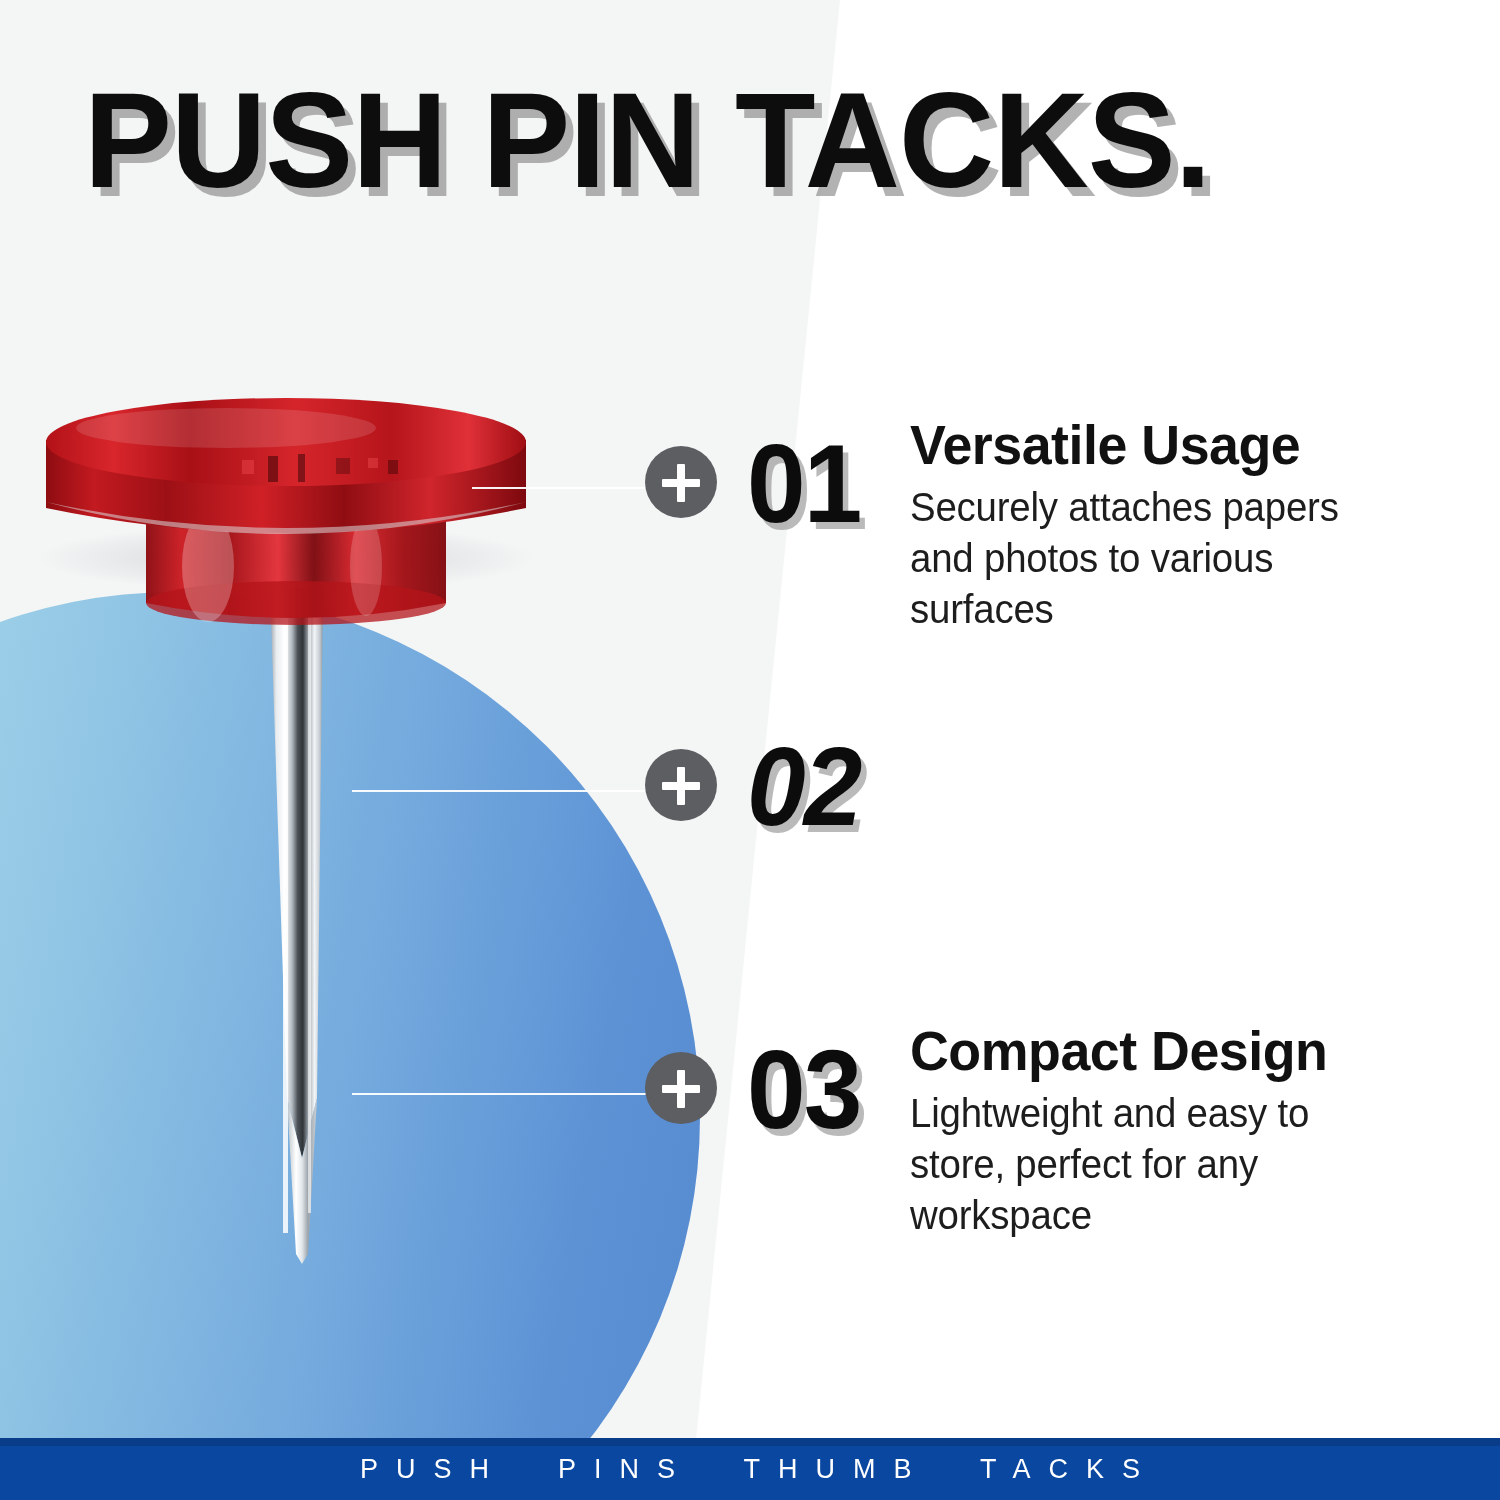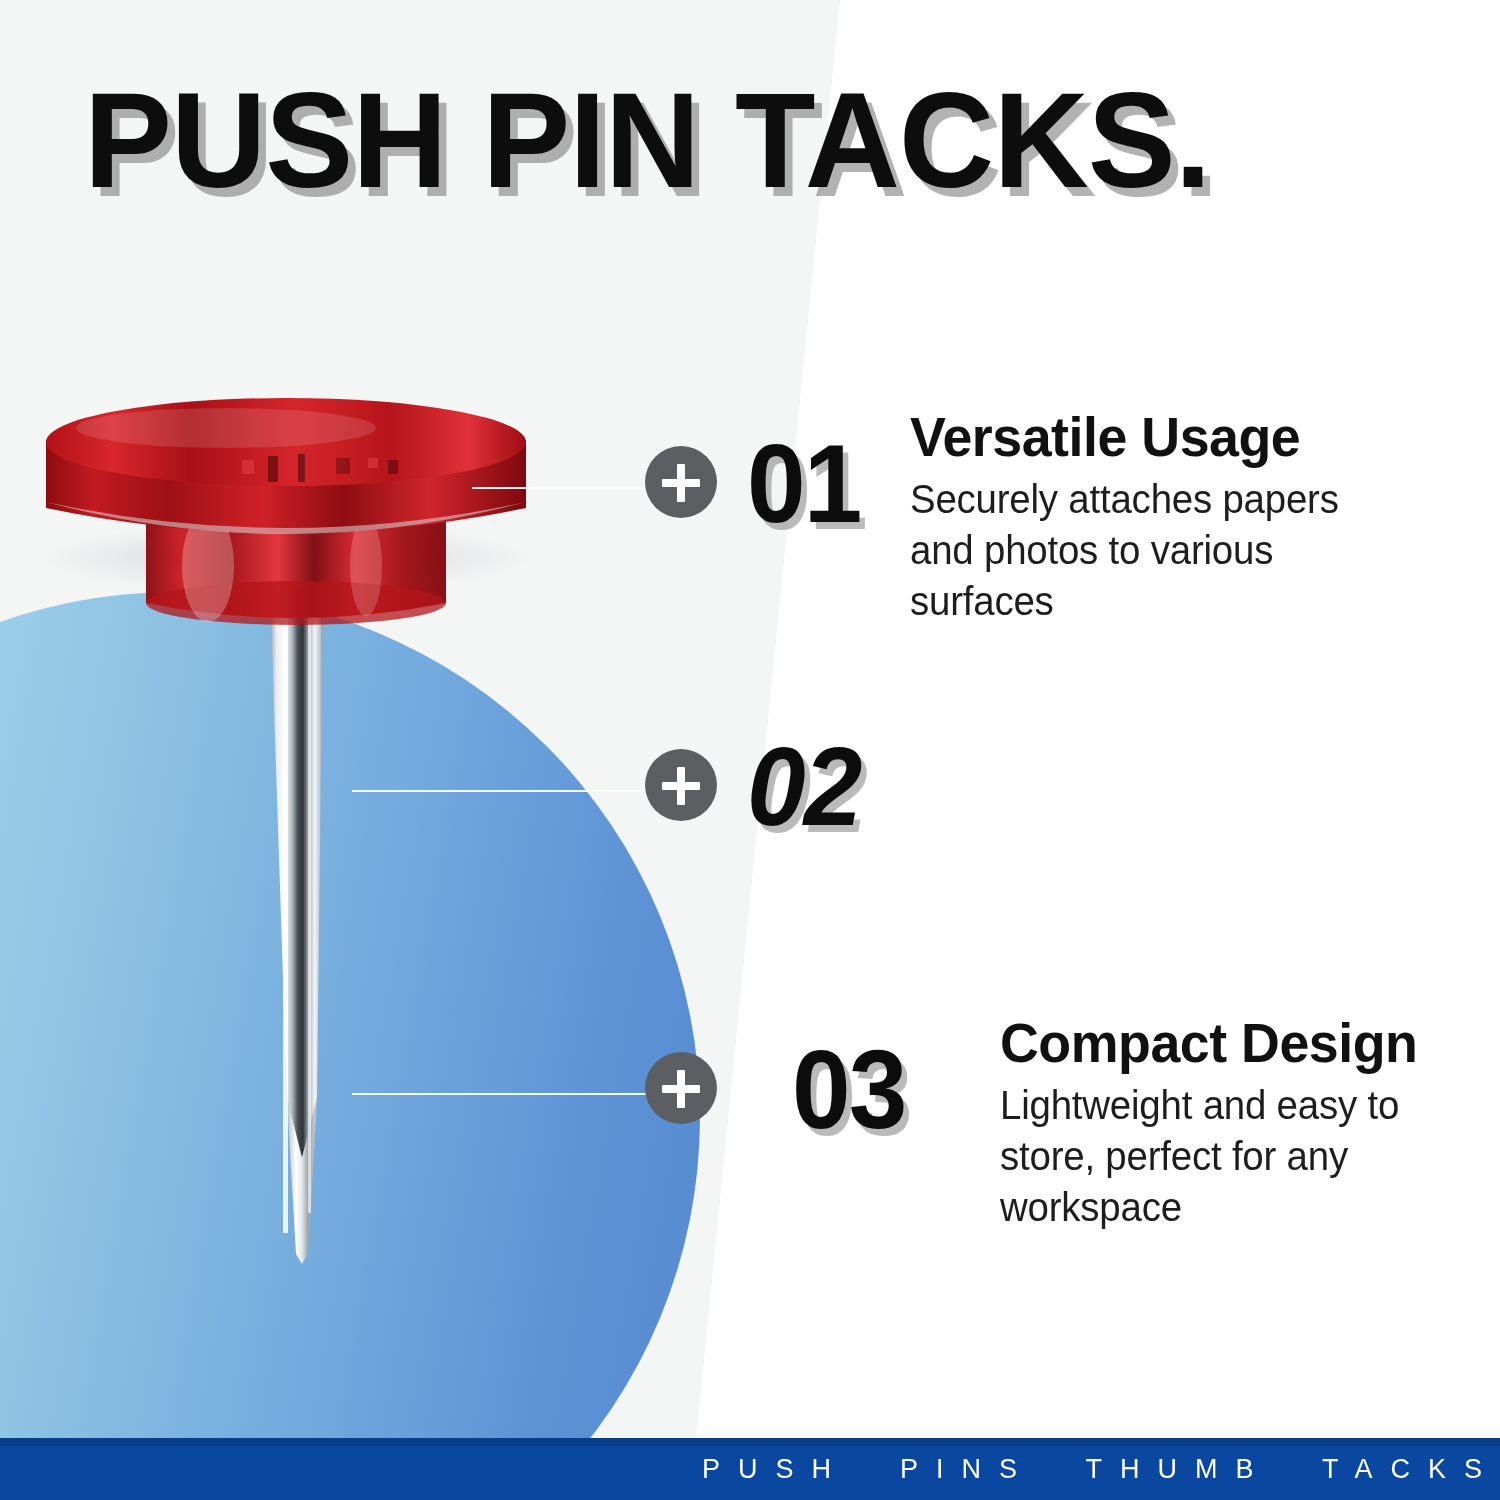--- a/index.html
+++ b/index.html
@@ -88,21 +88,21 @@
   
   .feature {
     position: absolute;
     z-index: 7;
     display: flex;
     align-items: flex-start;
     justify-content: flex-end;
   }
   .feature.f1 { left: 645px; top: 400px; }
   .feature.f2 { left: 645px; top: 703px; font-style: italic; }
-  .feature.f3 { left: 645px; top: 1006px; gap: 45px; }
+  .feature.f3 { left: 645px; top: 1006px; }
 
   .badge {
     position: relative;
     flex: 0 0 auto;
     width: 72px;
     height: 72px;
     border-radius: 50%;
     background: #5c5e62;
     margin-top: 46px;
   }
@@ -130,21 +130,21 @@
     letter-spacing: -2px;
     transform: scaleX(0.94);
     transform-origin: left top;
     margin-left: 30px;
     margin-top: 28px;
     text-shadow: 6px 7px 0 rgba(140,140,140,0.6);
   }
 
   .ftext {
     margin-left: 42px;
-    margin-top: 8px;
+    margin-top: 16px;
   }
   .fhead {
     font-size: 56px;
     line-height: 1.02;
     font-weight: 700;
     color: #111111;
     letter-spacing: -0.5px;
     transform: scaleX(0.96);
     transform-origin: left top;
     white-space: nowrap;
@@ -175,21 +175,21 @@
     position: absolute;
     left: 0; top: 0;
     width: 100%; height: 8px;
     background: #093c89;
   }
   .banner .btext {
     position: absolute;
     left: 0; right: 0;
     top: 50%;
     transform: translateY(-50%);
-    text-align: right;
+    text-align: center;
     color: #ffffff;
     font-size: 27px;
     font-weight: 400;
     letter-spacing: 18px;
     text-indent: 18px;
     white-space: pre;
   }
 </style>
 </head>
 <body>

